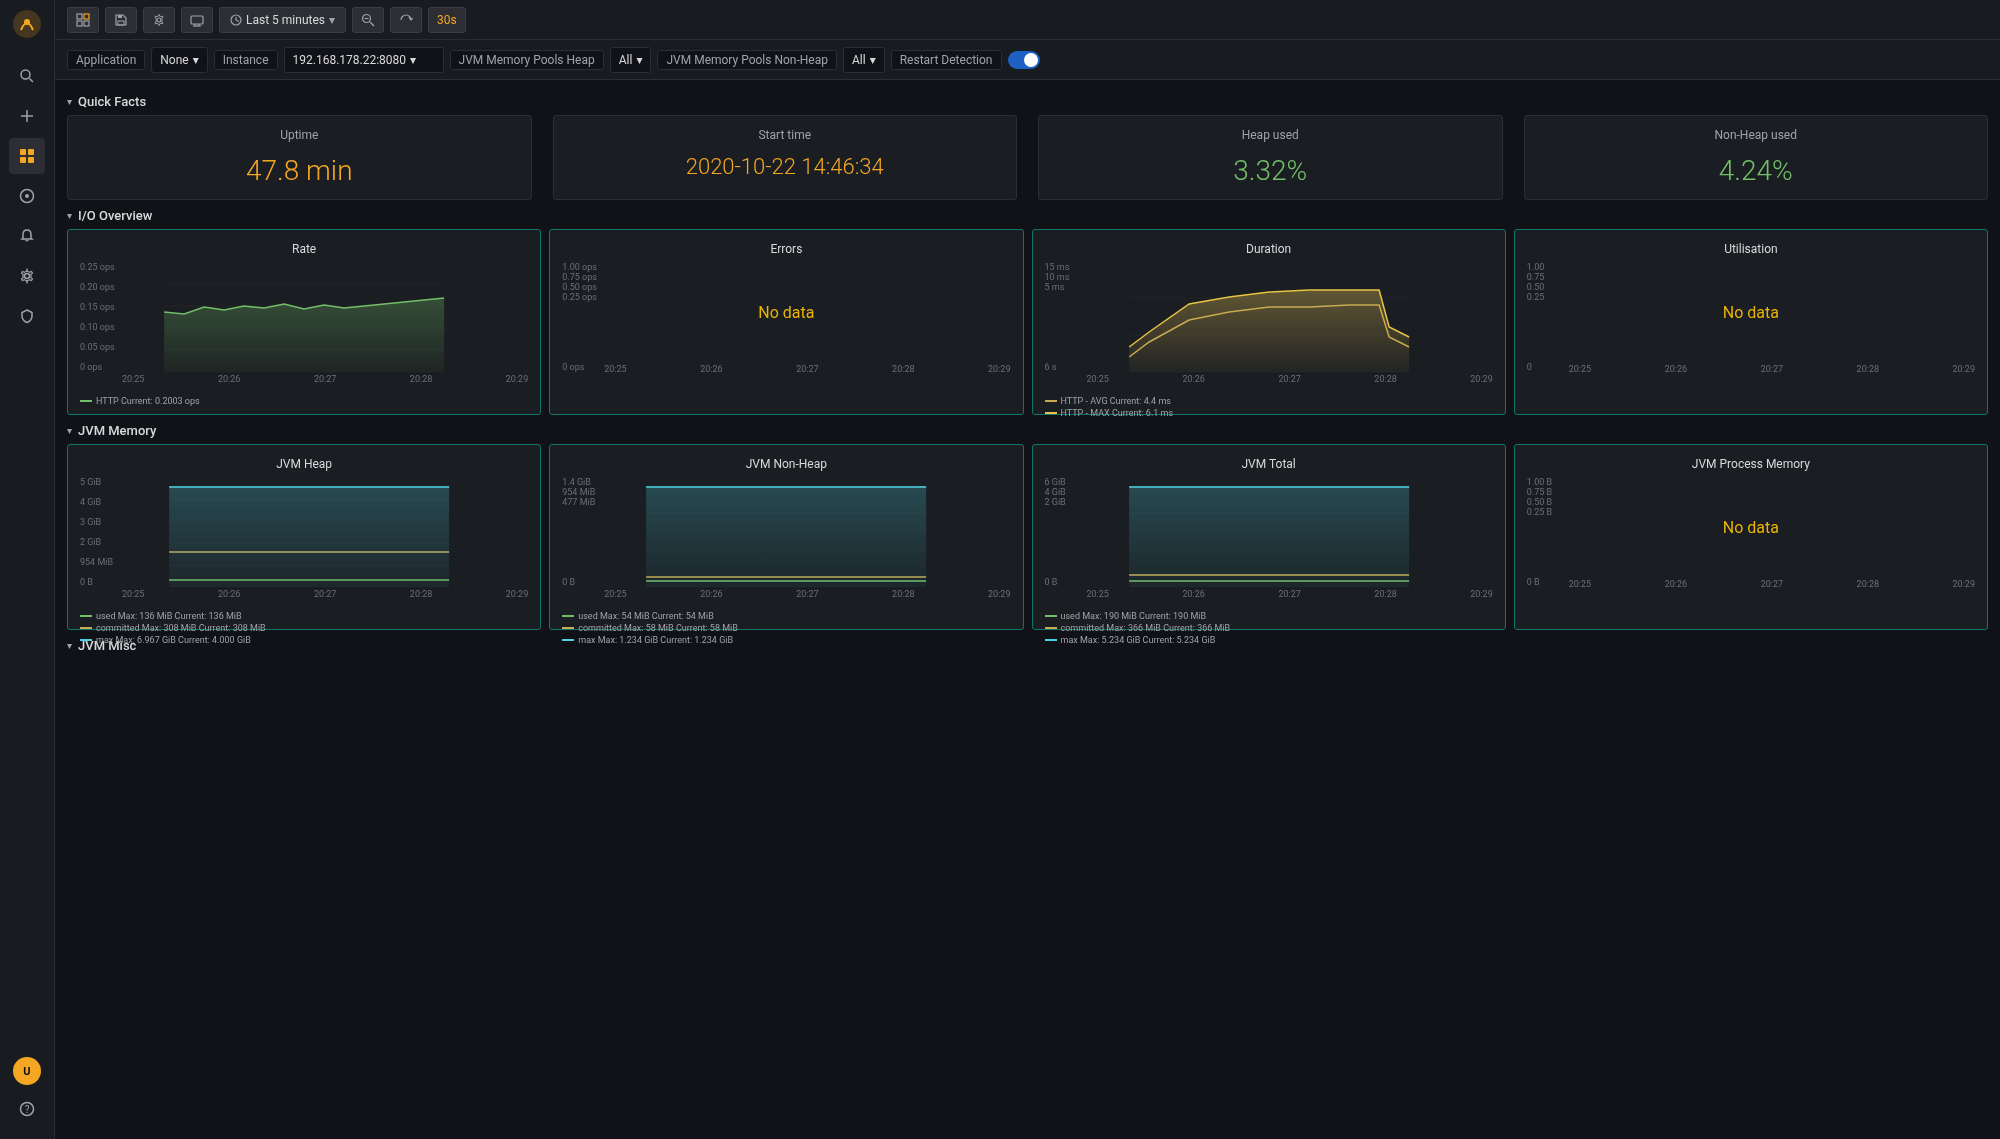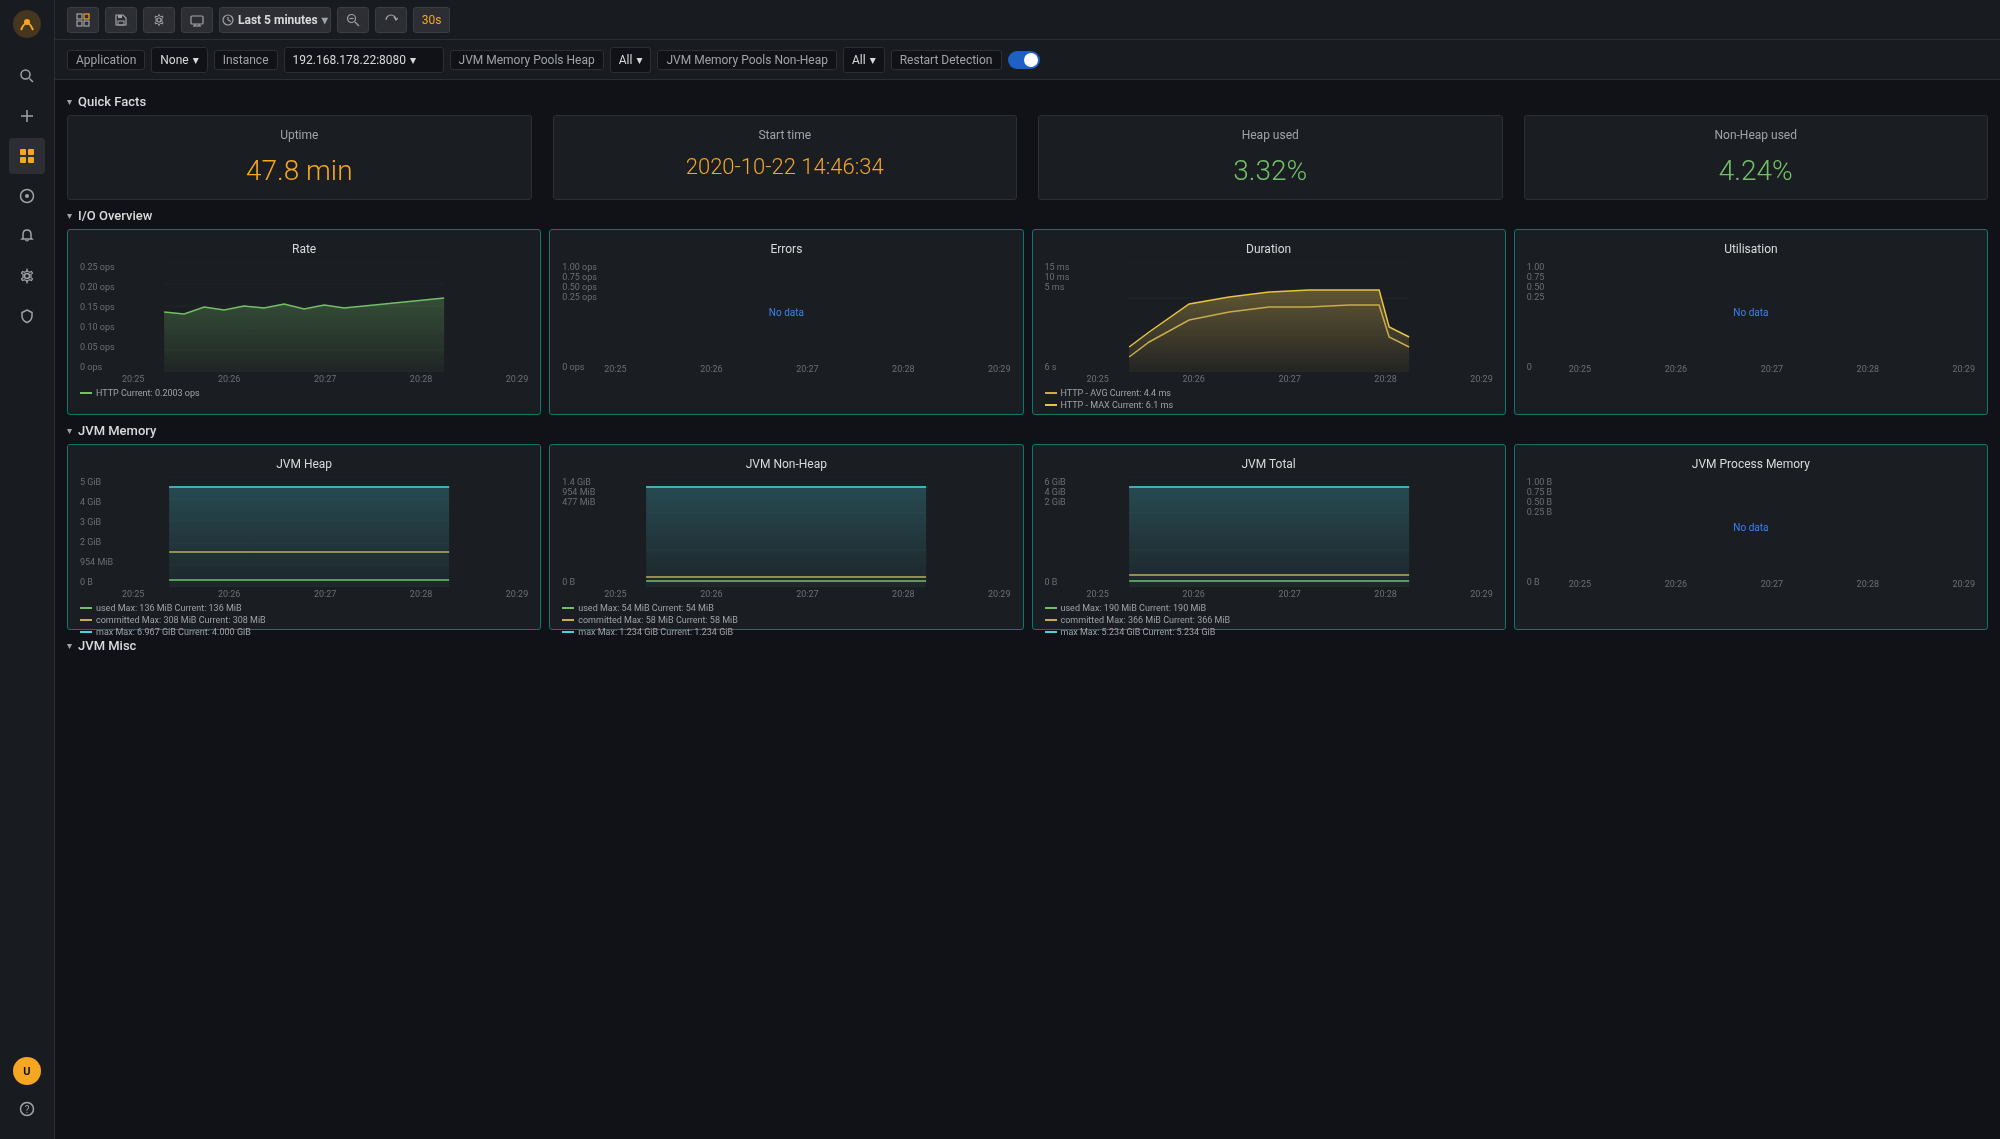--- a/index.html
+++ b/index.html
@@ -106,28 +106,27 @@
       display: flex;
       align-items: center;
       gap: 4px;
       height: 26px;
     }
     .time-btn {
       background: #2c2e33;
       border: 1px solid #3a3d44;
       color: #d8d9da;
       border-radius: 3px;
-      padding: 3px 2px;
+      padding: 3px 10px;
       cursor: pointer;
       font-size: 12px;
       display: flex;
       align-items: center;
       gap: 4px;
       height: 26px;
-      font-weight: bold;
     }
     .refresh-badge {
       background: #2c2e33;
       border: 1px solid #3a3d44;
       color: #f5a623;
       border-radius: 3px;
       padding: 3px 8px;
       font-size: 12px;
       height: 26px;
       display: flex;
@@ -284,40 +283,40 @@
       display: flex;
       justify-content: space-between;
       font-size: 9px;
       color: #6c6f73;
       margin-top: 2px;
       padding: 0 0 0 42px;
     }
     .chart-legend {
       font-size: 9px;
       color: #9fa3a9;
-      margin-top: 4px;
+      margin-top: 12px;
     }
     .legend-line {
       display: flex;
       align-items: center;
       gap: 4px;
       margin-top: 2px;
     }
     .legend-dot {
       width: 12px;
       height: 2px;
       flex-shrink: 0;
     }
     .no-data {
       display: flex;
       align-items: center;
       justify-content: center;
       height: 100px;
-      color: #3b82f6;
-      font-size: 10px;
+      color: #eab308;
+      font-size: 16px;
     }
 
     
     .content::-webkit-scrollbar { width: 6px; }
     .content::-webkit-scrollbar-track { background: #111217; }
     .content::-webkit-scrollbar-thumb { background: #3a3d44; border-radius: 3px; }
   </style>
 </head>
 <body>
 

